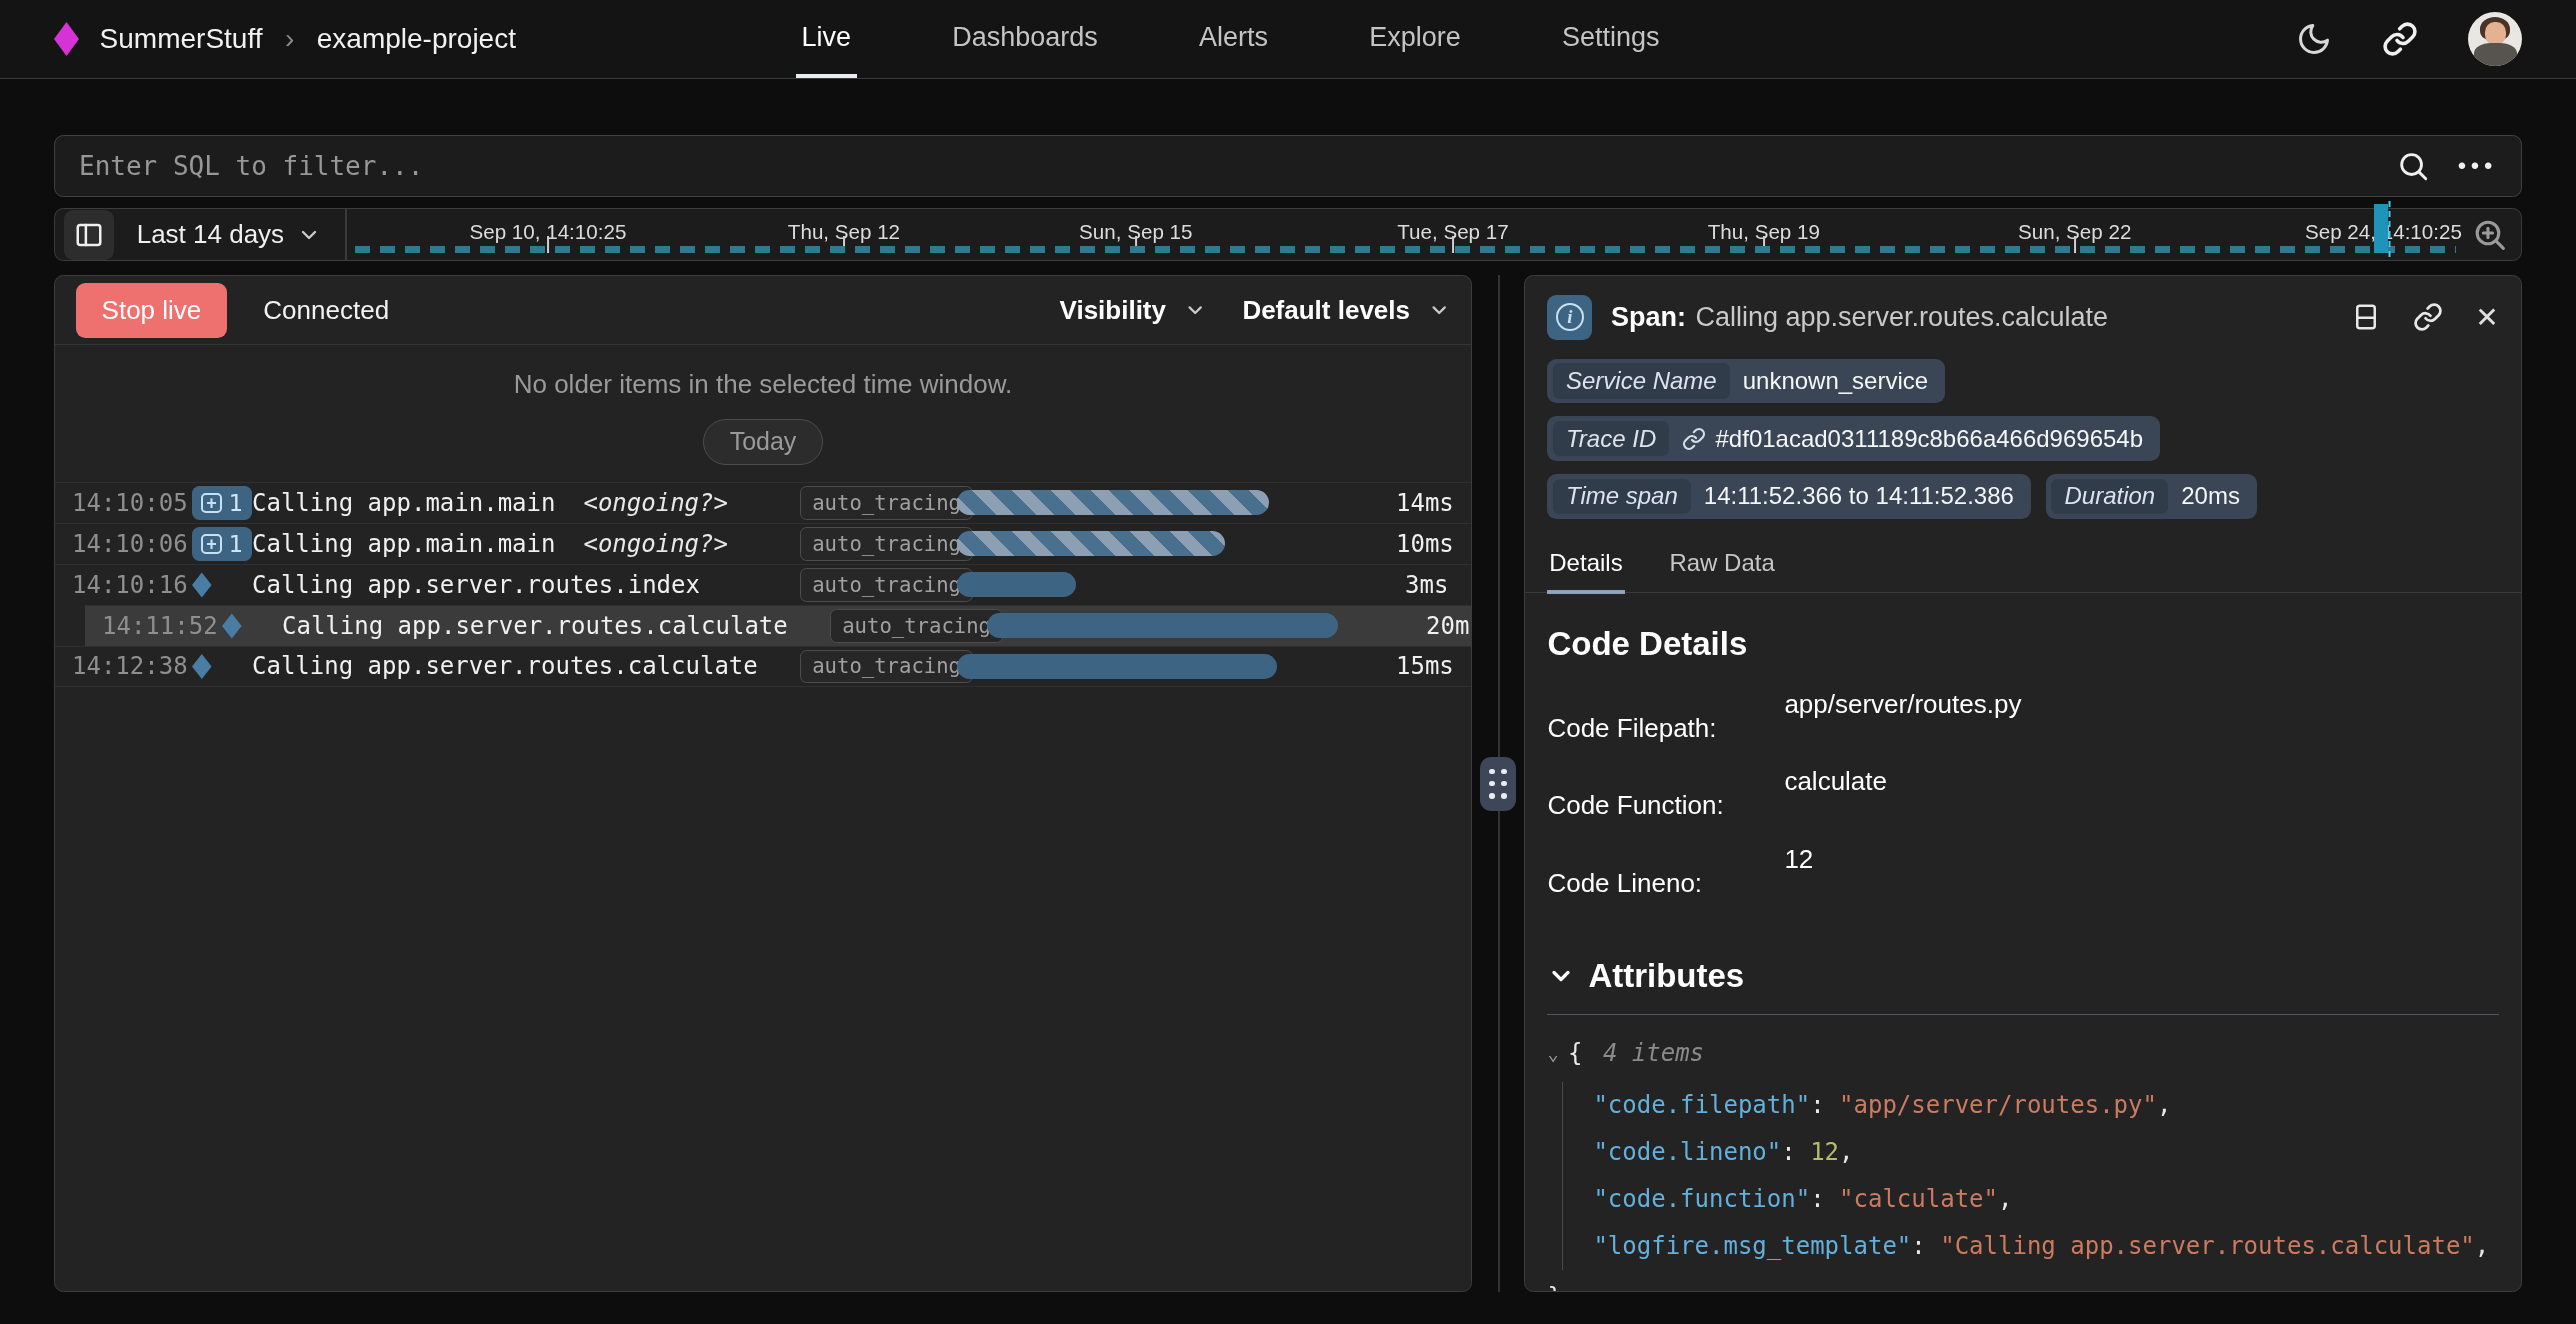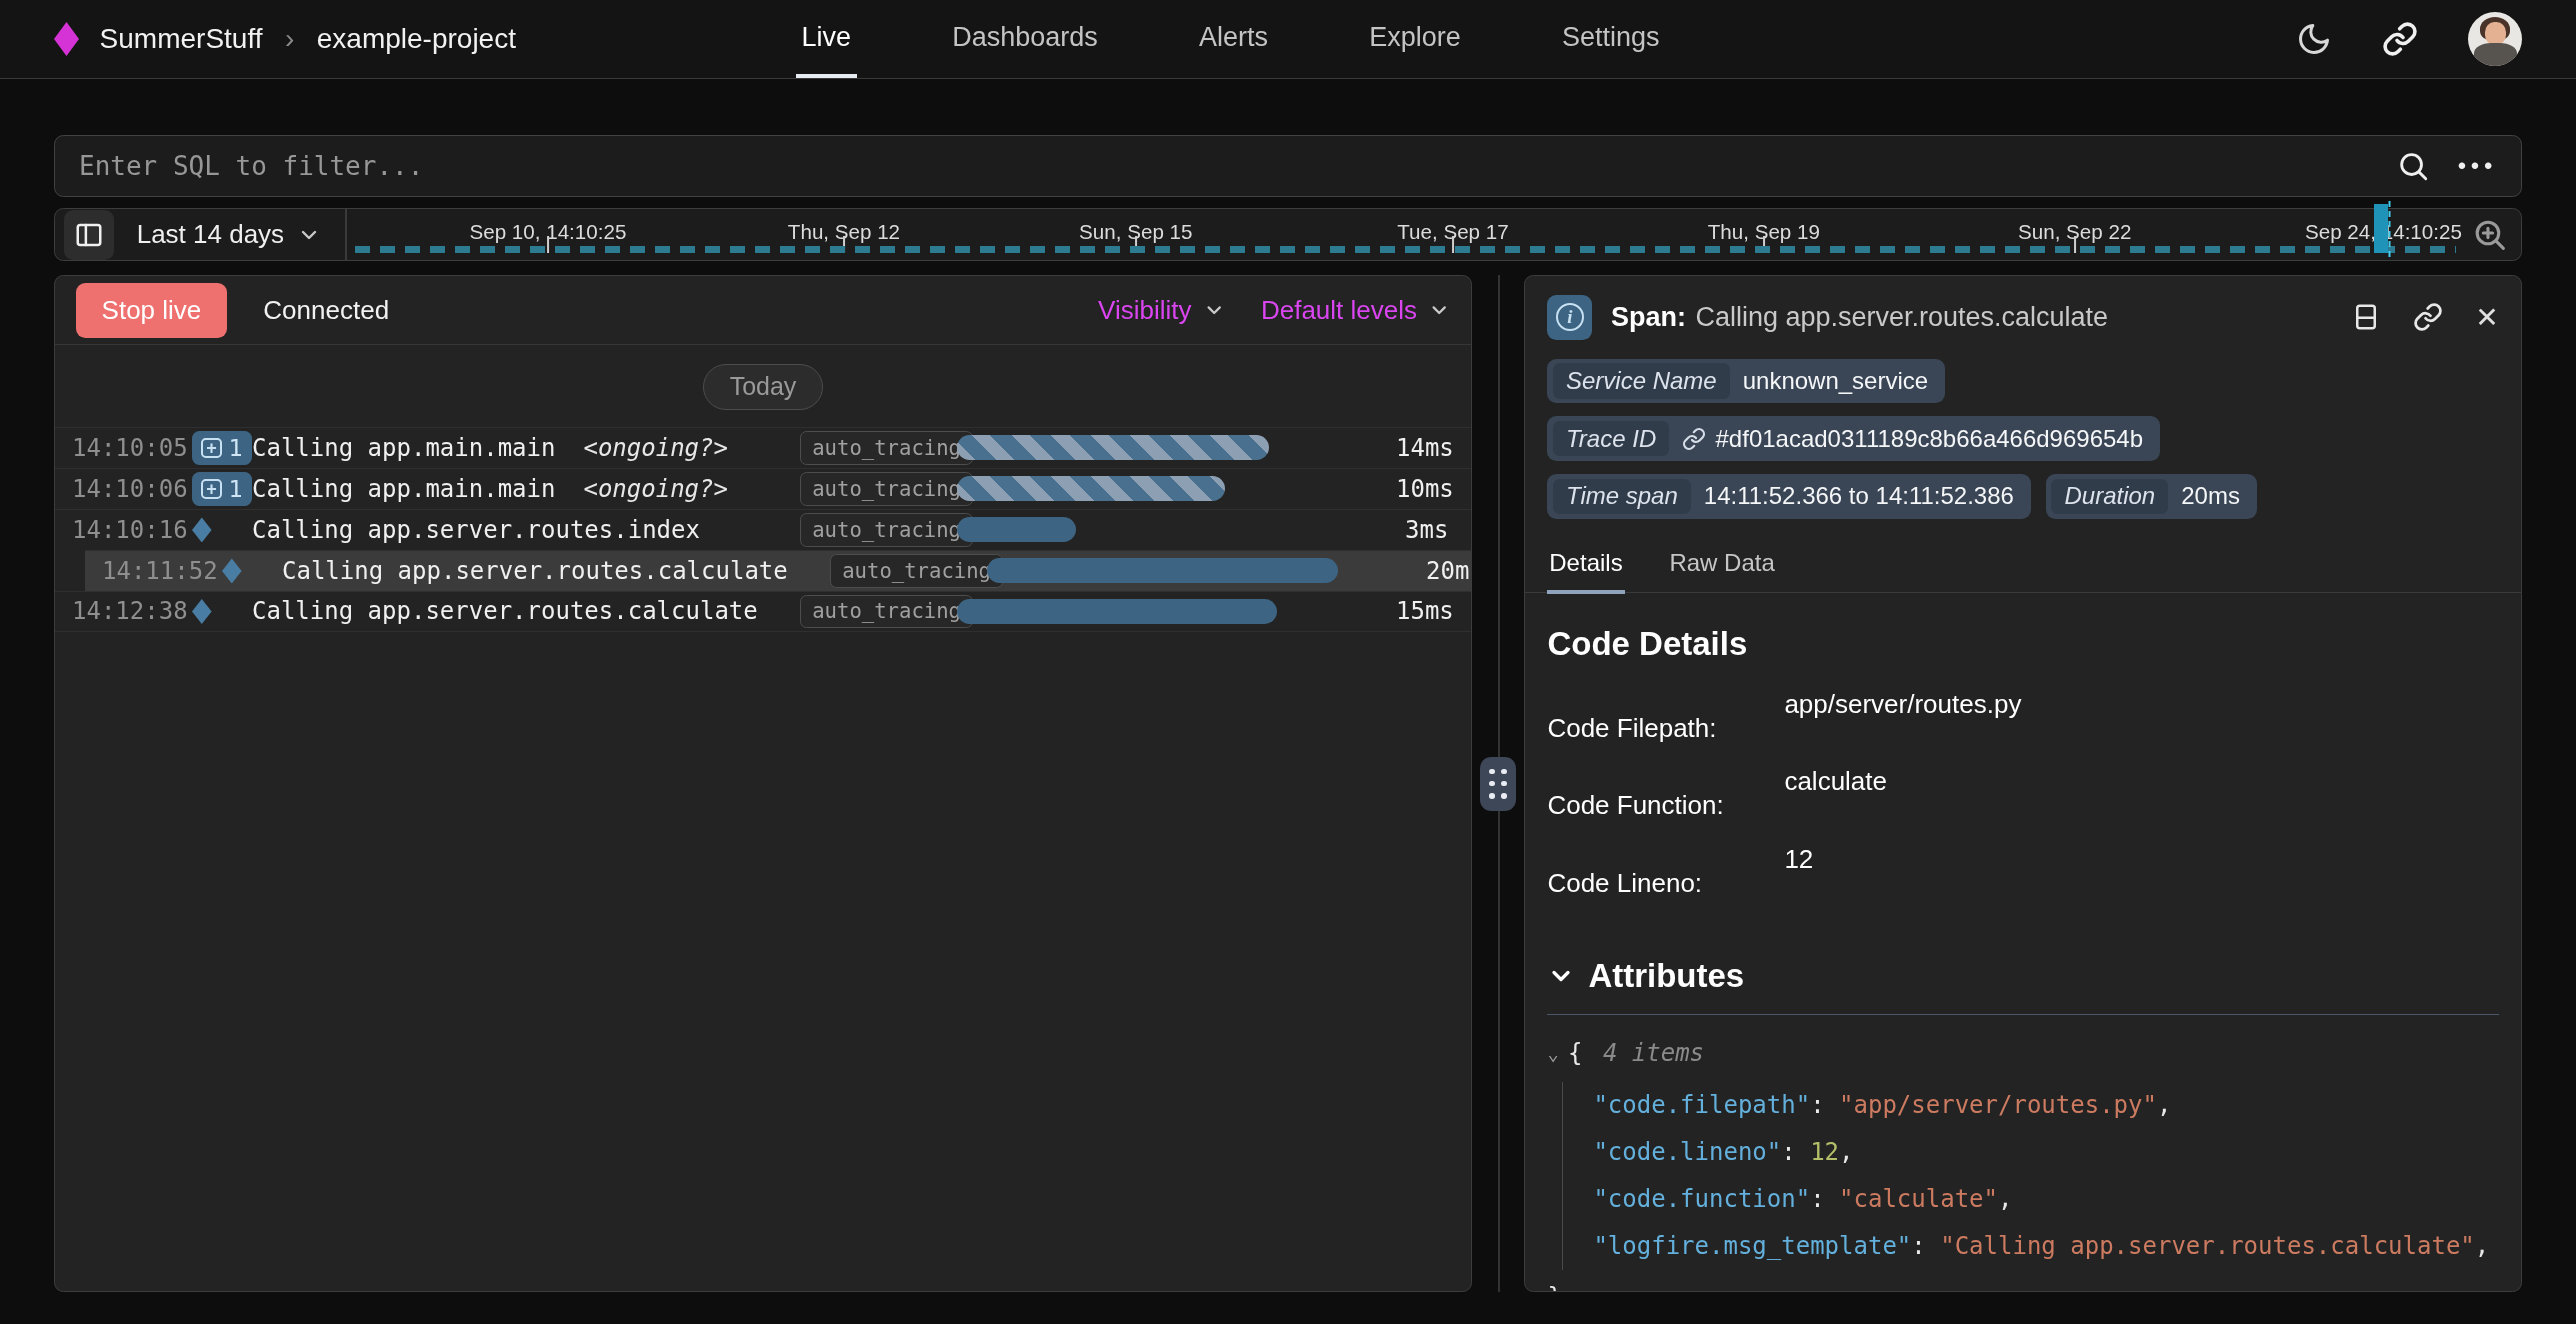--- a/index.html
+++ b/index.html
@@ -86,22 +86,22 @@
   .drag-handle i { width: 5.6px; height: 5.6px; border-radius: 50%; background: #e8ecf2; }
   .right-panel { flex: 1; }
 
   
   .live-header { height: 69px; border-bottom: 1.9px solid #363636;
     display: flex; align-items: center; padding: 0 20.6px; gap: 36px; flex: none; }
   .stop-live { background: #ee7170; color: #ffffff; font-size: 26px;
     border: none; border-radius: 9.3px; padding: 12px 26px; cursor: pointer; }
   .conn-status { font-size: 26px; color: #f2f2f2; }
   .header-spacer { flex: 1; }
-  .dd { display: flex; align-items: center; gap: 11px; font-size: 26px; color: #d946ef;
-    background: none; border: none; cursor: pointer; }
+  .dd { display: flex; align-items: center; gap: 18px; font-size: 26px; color: #ffffff;
+    background: none; border: none; cursor: pointer; font-weight: bold; }
   .live-body { flex: 1; overflow: hidden; }
   .empty-notice { text-align: center; color: #9a9a9a; font-size: 26px; margin-top: 24px; }
   .today-pill { display: block; margin: 18.7px auto 0; background: #2c2c2c; color: #9a9a9a;
     font-size: 25px; border: 1.9px solid #4d4d4d; border-radius: 934px; padding: 7.5px 26px; cursor: pointer; }
   .rows { margin-top: 17px; }
   .log-row { height: 41px; display: grid;
     grid-template-columns: 120px 60px 548px 157px 439px 1fr;
     align-items: center; padding: 0 17px; border-top: 1.9px solid #2f2f2f; cursor: pointer; }
   .log-row.selected { background: #3b3b3b; margin-left: 30px; }
   .log-row:last-child { border-bottom: 1.9px solid #2f2f2f; }
@@ -305,20 +305,21 @@
       <button class="dd">
         <span>Default levels</span>
         <span>
           <svg class="ic" width="22.4" height="22.4" viewBox="0 0 24 24" fill="none" stroke="#c9c9c9" stroke-width="2.4" stroke-linecap="round" stroke-linejoin="round">
               <polyline points="6 9 12 15 18 9"></polyline>
             </svg>
         </span>
       </button>
     </div>
     <div class="live-body">
+      <p class="empty-notice">No older items in the selected time window.</p>
       <button class="today-pill">Today</button>
 
       <div class="rows">
 
         <div class="log-row">
           <span class="row-time">14:10:05</span>
           <span class="row-iconcell">
             <button class="expand-badge">
               <span class="plus-sq">+</span>
               <span class="expand-count">1</span>

